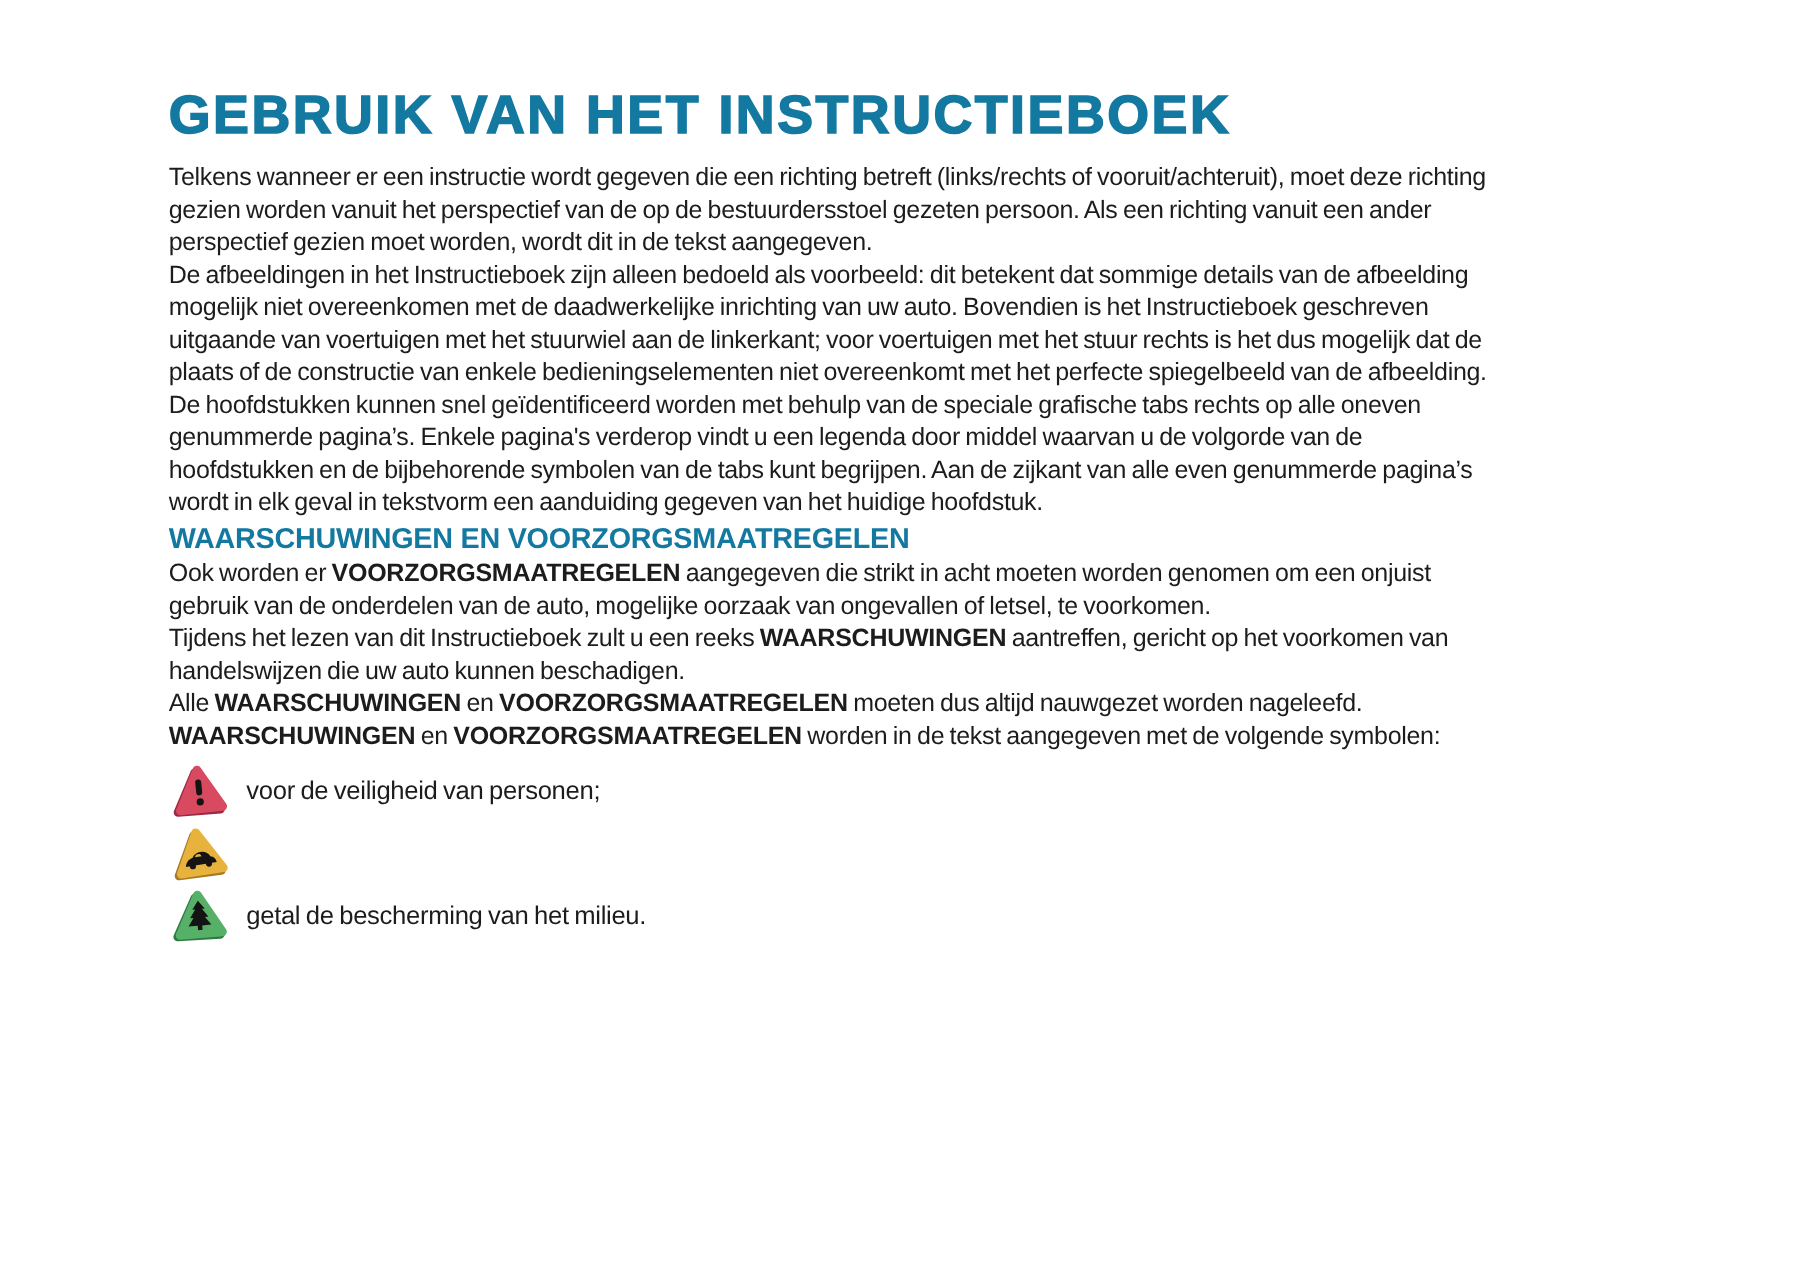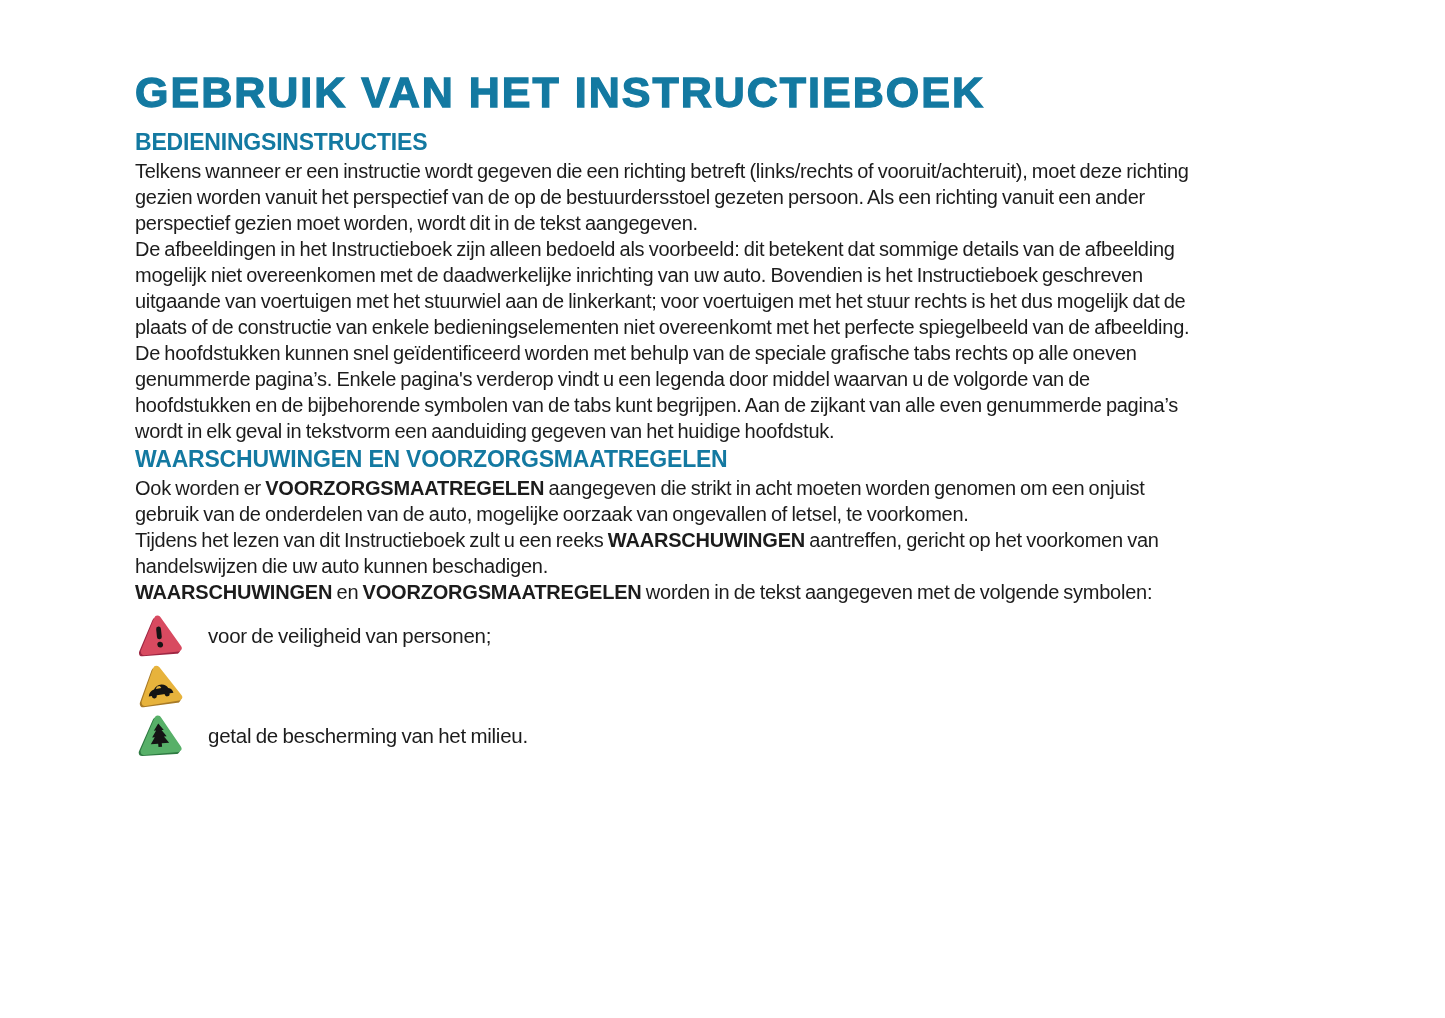--- a/index.html
+++ b/index.html
@@ -50,21 +50,20 @@
     font-weight: 700;
     letter-spacing: -0.2px;
   }
   .symbols-list {
     margin-top: 6px;
   }
   .symbol-row {
     display: flex;
     align-items: center;
     min-height: 50px;
-    gap: 11px;
   }
   .symbol-icon {
     width: 49px;
     height: 48px;
     display: inline-flex;
     flex: 0 0 auto;
   }
   .symbol-icon svg { width: 100%; height: 100%; }
   .symbol-label {
     margin-left: 13px;
@@ -87,32 +86,32 @@
   .glyph-yel      { fill: #e7b33c; }
 </style>
 </head>
 <body>
 
 <div class="page">
   <div class="content">
 
     <h1 class="page-title">GEBRUIK VAN HET INSTRUCTIEBOEK</h1>
 
-    <h2 class="section-heading">BEDIENINGSINSTRUCTIES</h2>
 
     <p class="body-text">Telkens wanneer er een instructie wordt gegeven die een richting betreft (links/rechts of vooruit/achteruit), moet deze richting gezien worden vanuit het perspectief van de op de bestuurdersstoel gezeten persoon. Als een richting vanuit een ander perspectief gezien moet worden, wordt dit in de tekst aangegeven.</p>
     <p class="body-text">De afbeeldingen in het Instructieboek zijn alleen bedoeld als voorbeeld: dit betekent dat sommige details van de afbeelding mogelijk niet overeenkomen met de daadwerkelijke inrichting van uw auto. Bovendien is het Instructieboek geschreven uitgaande van voertuigen met het stuurwiel aan de linkerkant; voor voertuigen met het stuur rechts is het dus mogelijk dat de plaats of de constructie van enkele bedieningselementen niet overeenkomt met het perfecte spiegelbeeld van de afbeelding.</p>
     <p class="body-text">De hoofdstukken kunnen snel geïdentificeerd worden met behulp van de speciale grafische tabs rechts op alle oneven genummerde pagina’s. Enkele pagina's verderop vindt u een legenda door middel waarvan u de volgorde van de hoofdstukken en de bijbehorende symbolen van de tabs kunt begrijpen. Aan de zijkant van alle even genummerde pagina’s wordt in elk geval in tekstvorm een aanduiding gegeven van het huidige hoofdstuk.</p>
 
     <h2 class="section-heading">WAARSCHUWINGEN EN VOORZORGSMAATREGELEN</h2>
 
     <p class="body-text"><span>Ook worden er </span><b class="kw">VOORZORGSMAATREGELEN</b><span> aangegeven die strikt in acht moeten worden genomen om een onjuist gebruik van de onderdelen van de auto, mogelijke oorzaak van ongevallen of letsel, te voorkomen.</span></p>
 
     <p class="body-text"><span>Tijdens het lezen van dit Instructieboek zult u een reeks </span><b class="kw">WAARSCHUWINGEN</b><span> aantreffen, gericht op het voorkomen van handelswijzen die uw auto kunnen beschadigen.</span></p>
 
+    <p class="body-text"><span>Alle </span><b class="kw">WAARSCHUWINGEN</b><span> en </span><b class="kw">VOORZORGSMAATREGELEN</b><span> moeten dus altijd nauwgezet worden nageleefd.</span></p>
 
     <p class="body-text"><b class="kw">WAARSCHUWINGEN</b><span> en </span><b class="kw">VOORZORGSMAATREGELEN</b><span> worden in de tekst aangegeven met de volgende symbolen:</span></p>
 
     <div class="symbols-list">
 
       <div class="symbol-row">
         <span class="symbol-icon">
           <svg viewBox="0 0 48 48" xmlns="http://www.w3.org/2000/svg">
             <g transform="rotate(-6 24 26)">
               <polygon class="tri-red-shade" points="22,9 39.5,40 5.5,39" stroke-width="7" stroke-linejoin="round"></polygon>

